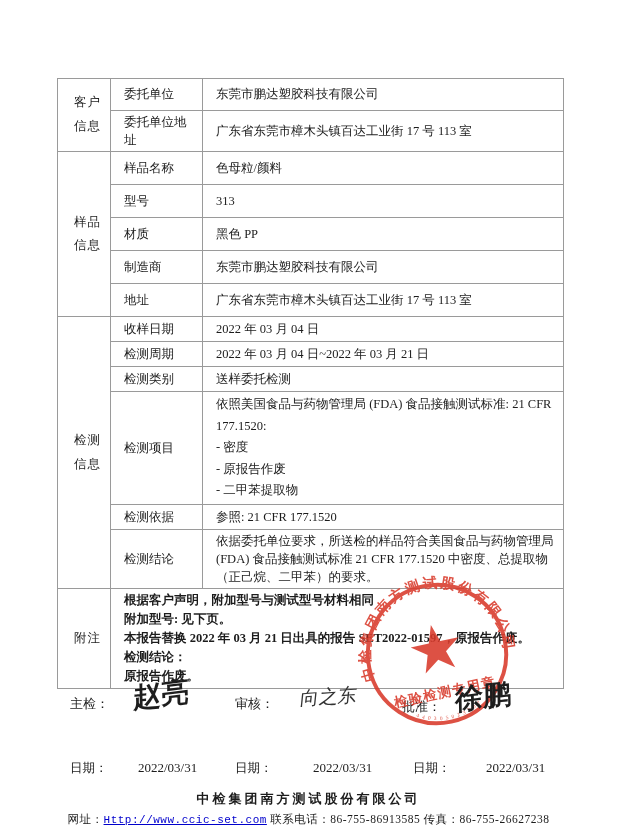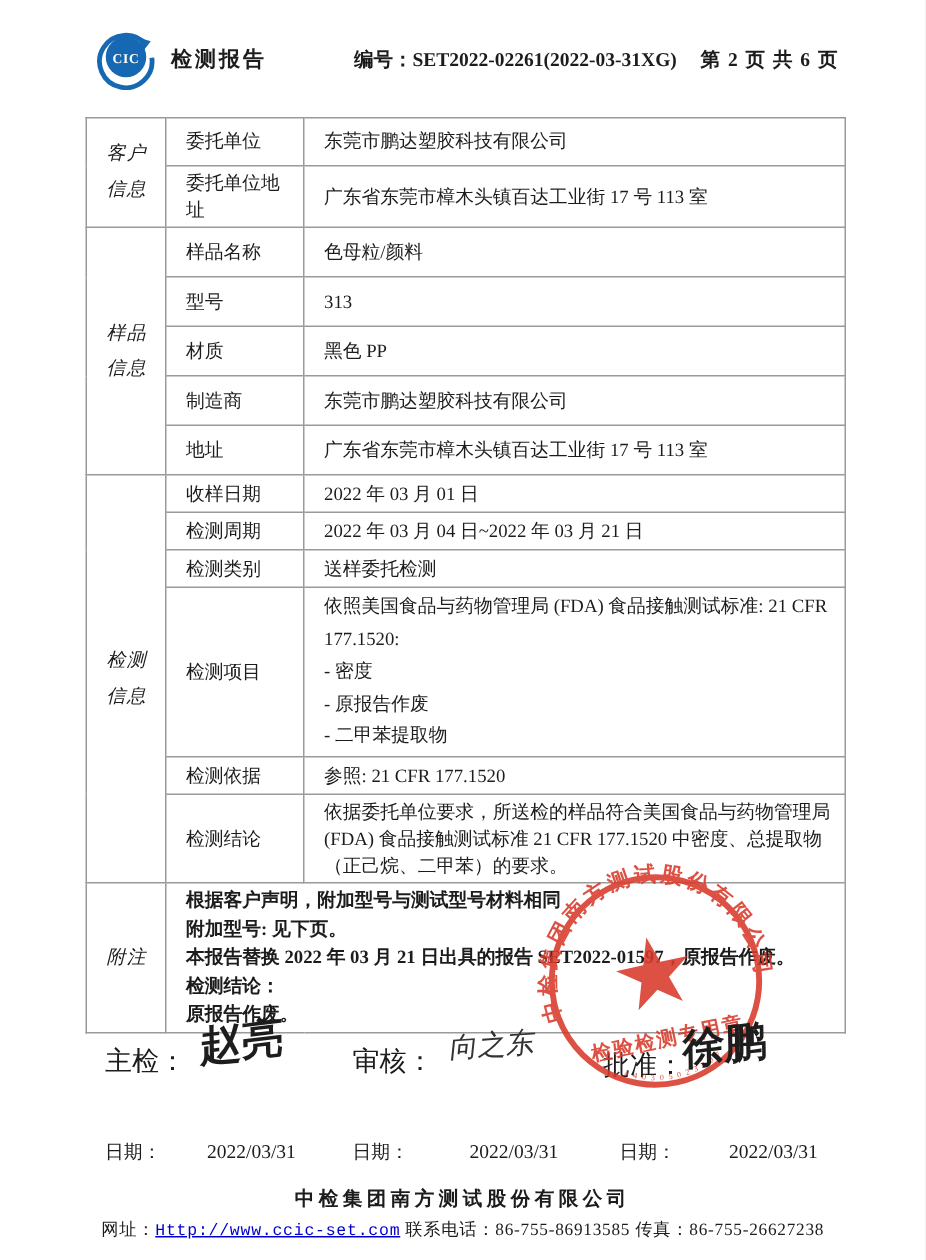--- a/index.html
+++ b/index.html
@@ -19,66 +19,53 @@
   .hdr-page { position:absolute; left:467px; top:31px; font-size:13px; font-weight:bold; letter-spacing:1px; }
   
   table.rpt {
     position:absolute; left:57px; top:78px; width:506px;
     border-collapse:collapse; table-layout:fixed;
   }
   table.rpt td {
     border:1px solid #9a9a9a; vertical-align:middle;
     font-size:12.5px; line-height:1.45; padding:2px 6px 2px 13px;
   }
-  td.sec { text-align:left; padding:2px;font-style:italic; }
+  td.sec { text-align:center; padding:2px; }
   td.sec span { display:block; line-height:1.9; letter-spacing:1px; }
   td.val { padding-left:15px;margin-left:19px; }
   td.multi { vertical-align:middle; padding-top:5px; padding-bottom:5px; }
   td.multi div { line-height:21.5px; }
   td.wrap { line-height:19px; padding-top:4px; padding-bottom:4px; }
   td.notecell { padding-left:13px; padding-top:4px; padding-bottom:4px; }
   td.notecell div { line-height:19px;font-weight:bold; }
   tr.h32 { height:32px; } tr.h33 { height:33px; } tr.h25 { height:25px; }
   tr.h108 { height:108px; } tr.h57 { height:57px; } tr.h97 { height:97px; }
   
   .signoff { position:absolute; left:0; top:668px; width:617px; height:120px; }
-  .role { position:absolute; font-size:18px;text-align:center; }
+  .role { position:absolute; font-size:13px;text-align:center; }
   .sig { position:absolute; font-size:28px; color:#1d1d1d; white-space:nowrap;
          transform:rotate(-7deg) skewX(-6deg); font-weight:bold; }
   .sig.small { font-size:19px; transform:rotate(-4deg) skewX(-10deg); font-weight:normal; color:#333; }
   .dt-label { position:absolute; top:92px; font-size:12.5px; }
   .dt-val { position:absolute; top:92px; font-size:13px; }
   
   .stamp { position:absolute; left:358px; top:575px; width:158px; height:158px;
            opacity:.88; z-index:5; pointer-events:none; }
   .sig-over { z-index:6; }
   
   .ftr { position:absolute; left:0; top:790px; width:617px; text-align:center; }
   .ftr .company { font-weight:bold; font-size:13px; letter-spacing:3px; }
   .ftr .line { font-size:11.5px; margin-top:4px; letter-spacing:.5px; }
   .ftr a.site { color:#0000cc; text-decoration:underline; font-family:"Liberation Mono","DejaVu Sans Mono",monospace; font-size:11px; }
 </style>
 </head>
 <body>
 
 <div class="page">
 
-  <div class="hdr">
-    <svg class="logo" viewBox="0 0 44 44">
-      <circle cx="22" cy="22" r="13.5" fill="#1668b2"></circle>
-      <text x="22" y="26" text-anchor="middle" font-size="9" font-weight="bold" fill="#ffffff" font-family="Liberation Serif, serif" letter-spacing="0.5">CIC</text>
-      <path d="M 35.5 14 A 17.5 17.5 0 1 0 39.2 22.5" fill="none" stroke="#1668b2" stroke-width="3.2"></path>
-      <path d="M 30 9 L 38.5 11.5 L 33.5 18 Z" fill="#1668b2"></path>
-    </svg>
-    <div class="hdr-title">检测报告</div>
-    <div class="hdr-no">
-      <span>编号：</span><span class="val">SET2022-02261(2022-03-31XG)</span>
-    </div>
-    <div class="hdr-page">第 2 页 共 6 页</div>
-  </div>
 
   <table class="rpt">
     <colgroup>
         <col style="width:53px">
         <col style="width:92px">
         <col style="width:361px">
       </colgroup>
 
     <tbody>
         <tr class="h32">
@@ -118,21 +105,21 @@
       <td>地址</td>
       <td class="val">广东省东莞市樟木头镇百达工业街 17 号 113 室</td>
     </tr>
 
     <tr class="h25">
       <td class="sec" rowspan="6">
         <span>检测</span>
         <span>信息</span>
       </td>
       <td>收样日期</td>
-      <td class="val">2022 年 03 月 01 日</td>
+      <td class="val">2022 年 03 月 04 日</td>
     </tr>
     <tr class="h25">
       <td>检测周期</td>
       <td class="val">2022 年 03 月 04 日~2022 年 03 月 21 日</td>
     </tr>
     <tr class="h25">
       <td>检测类别</td>
       <td class="val">送样委托检测</td>
     </tr>
     <tr class="h108">

